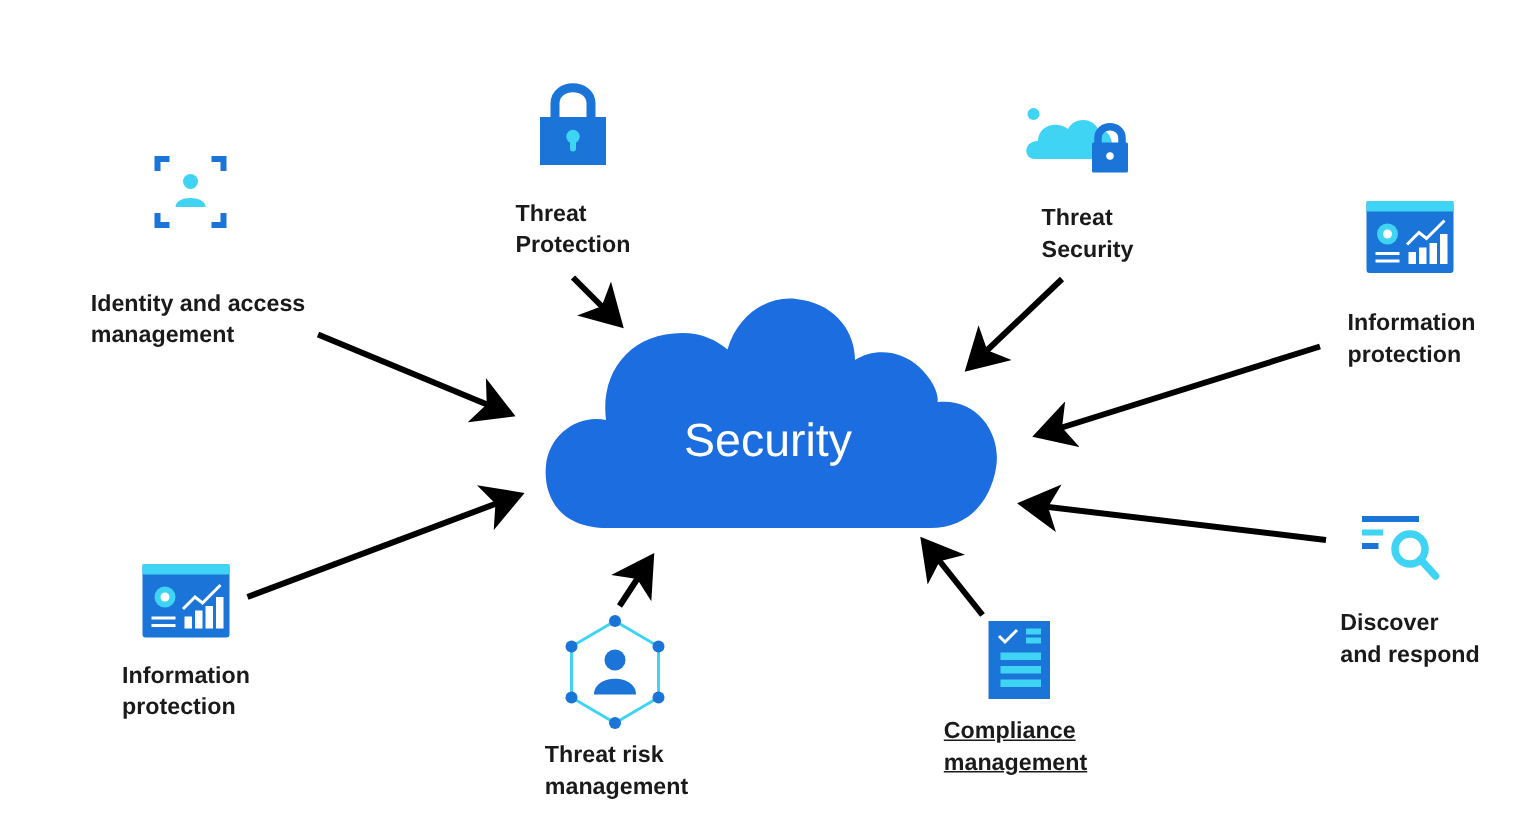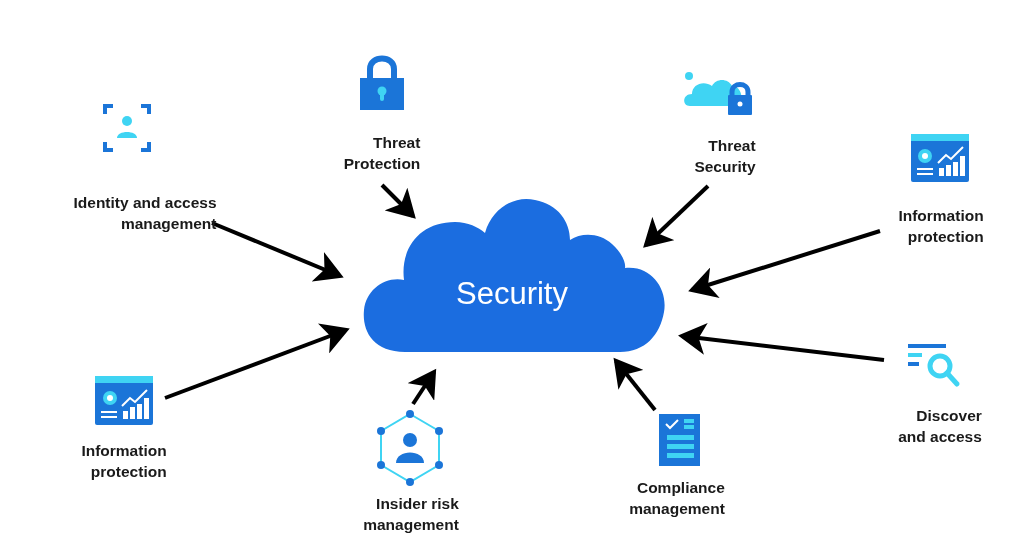--- a/index.html
+++ b/index.html
@@ -1,18 +1,18 @@
 <!DOCTYPE html>
 <html><head>
 <meta charset="utf-8">
 <style>
   html, body { margin:0; padding:0; background:#ffffff; }
   body { width:1024px; height:551px; position:relative; overflow:hidden; font-family:"Liberation Sans", sans-serif; }
   svg#diagram { position:absolute; left:0; top:0; }
-  .label { position:absolute; text-align:right; font-weight:bold; font-size:15.5px; line-height:21px; color:#1a1a1a; transform:translateX(-50%); white-space:nowrap; }
+  .label { position:absolute; text-align:left; font-weight:bold; font-size:15.5px; line-height:21px; color:#1a1a1a; transform:translateX(-50%); white-space:nowrap; }
   .cloud-text { font-family:"Liberation Sans", sans-serif; font-size:31px; fill:#ffffff; }
 </style>
 </head>
 <body>
 
 <svg id="diagram" width="1024" height="551" viewBox="0 0 1024 551">
   <defs>
     <marker id="ah" markerWidth="8" markerHeight="8" refX="6" refY="4" orient="auto" markerUnits="strokeWidth">
       <path d="M0,0 L7,4 L0,8 L1.8,4 Z" fill="#000"></path>
     </marker>
@@ -112,44 +112,44 @@
 
   <g transform="translate(908,344)">
     <rect x="0" y="0" width="38" height="4" fill="#1b75d8"></rect>
     <rect x="0" y="9" width="14" height="4" fill="#3fd4f3"></rect>
     <rect x="0" y="18" width="11" height="4" fill="#1b75d8"></rect>
     <circle cx="32" cy="22" r="10" fill="none" stroke="#3fd4f3" stroke-width="5"></circle>
     <line x1="39" y1="29" x2="49" y2="40" stroke="#3fd4f3" stroke-width="5" stroke-linecap="round"></line>
   </g>
 </svg>
 
-<div class="label" style="left:145px; top:192px;">
+<div class="label" style="left:132px; top:192px;">
   <div>Identity and access</div>
   <div>management</div>
 </div>
 <div class="label" style="left:382px; top:132px;">
   <div>Threat</div>
   <div>Protection</div>
 </div>
 <div class="label" style="left:725px; top:135px;">
   <div>Threat</div>
   <div>Security</div>
 </div>
 <div class="label" style="left:941px; top:205px;">
   <div>Information</div>
   <div>protection</div>
 </div>
 <div class="label" style="left:124px; top:440px;">
   <div>Information</div>
   <div>protection</div>
 </div>
 <div class="label" style="left:411px; top:493px;">
-  <div>Insider risk</div>
+  <div>Threat risk</div>
   <div>management</div>
 </div>
-<div class="label" style="left:677px; top:477px;">
+<div class="label" style="left:677px; top:477px;text-decoration:underline;">
   <div>Compliance</div>
   <div>management</div>
 </div>
 <div class="label" style="left:940px; top:405px;">
   <div>Discover</div>
-  <div>and access</div>
+  <div>and respond</div>
 </div>
 
 </body></html>

